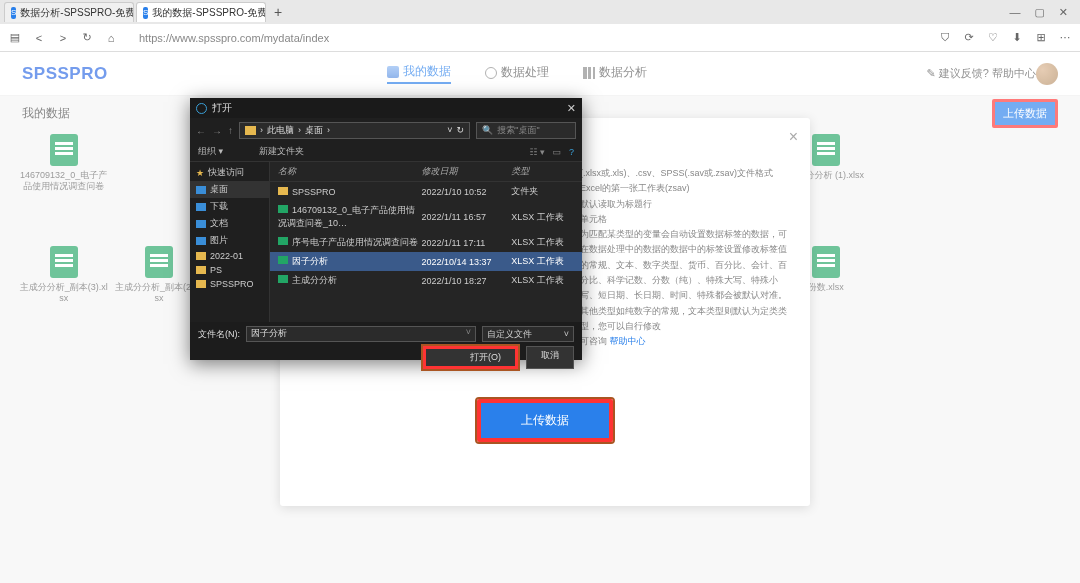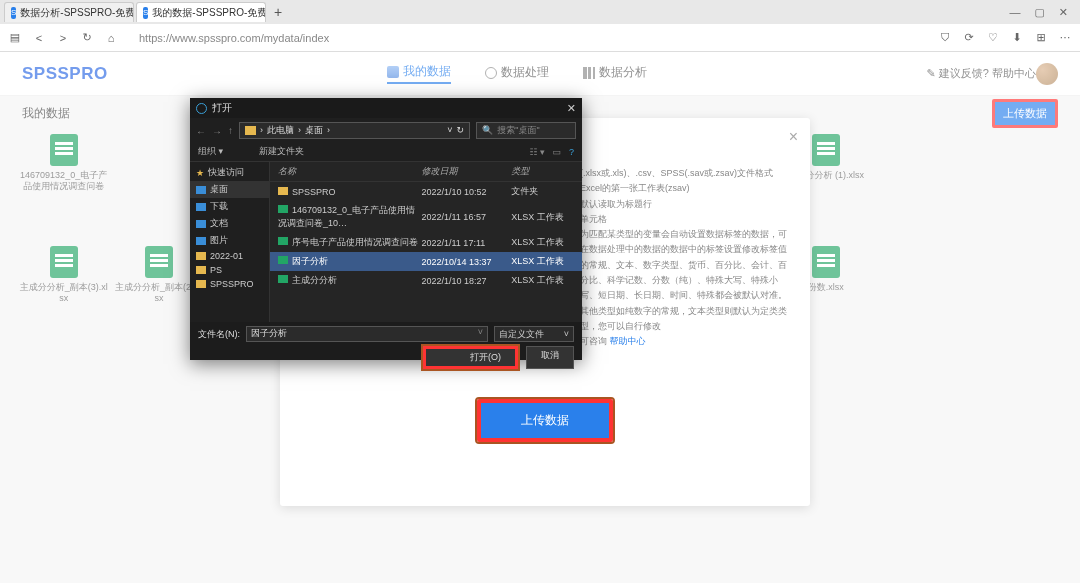--- a/index.html
+++ b/index.html
@@ -70,21 +70,21 @@
 .osdialog .side .fold { background:#e6b84f; }
 .osdialog .filelist { flex:1; background:#252525; }
 .osdialog .fhead { display:grid; grid-template-columns: 1.6fr 1fr 0.7fr; font-size:9px; color:#aaa; padding: 3px 8px; border-bottom:1px solid #333;font-style:italic; }
 .osdialog .frow { display:grid; grid-template-columns: 1.6fr 1fr 0.7fr; font-size:9px; color:#ccc; padding: 3px 8px; align-items:center; }
 .osdialog .frow.sel { background:#3a5a8a; color:#fff; }
 .osdialog .frow .fic { width:10px; height:8px; background:#e6b84f; display:inline-block; margin-right:4px; }
 .osdialog .frow .xls { background:#22a565; }
 .osdialog .footer { height: 38px; background:#1c1c1c; padding: 4px 8px; display:flex; flex-direction:column; gap:4px; }
 .osdialog .fnrow { display:flex; align-items:center; gap:6px; font-size:9px; }
 .osdialog .fnrow .inp { flex:1; background:#2b2b2b; border:1px solid #555; height:16px; color:#ddd; padding: 0 4px; font-size:9px; }
-.osdialog .fnrow .sel { width:80px; background:#2b2b2b; border:1px solid #555; height:16px; color:#ccc; padding: 4px 4px; font-size:9px; display:flex; align-items:center; justify-content:space-between; }
+.osdialog .fnrow .sel { width:92px; background:#2b2b2b; border:1px solid #555; height:16px; color:#ccc; padding: 4px 4px; font-size:9px; display:flex; align-items:center; justify-content:space-between; }
 .osdialog .btnrow { display:flex; justify-content:flex-end; gap:8px; }
 .osdialog .btn { background:#333; border:1px solid #555; color:#ddd; font-size:9px; padding: 2px 14px; }
 .osdialog .btn.primary { border: 3px solid #f33; outline:2px solid #a52;padding-left:44px; }
 
 
 .navico { width:12px; height:12px; display:inline-block; }
 .db { background: linear-gradient(#8ab6f2,#5a90e2); border-radius:2px; }
 .gear { border:1px solid #888; border-radius:50%; }
 .chart { background: linear-gradient(to right,#888 30%, transparent 30% 40%, #888 40% 70%, transparent 70% 80%, #888 80%); }
 </style>

